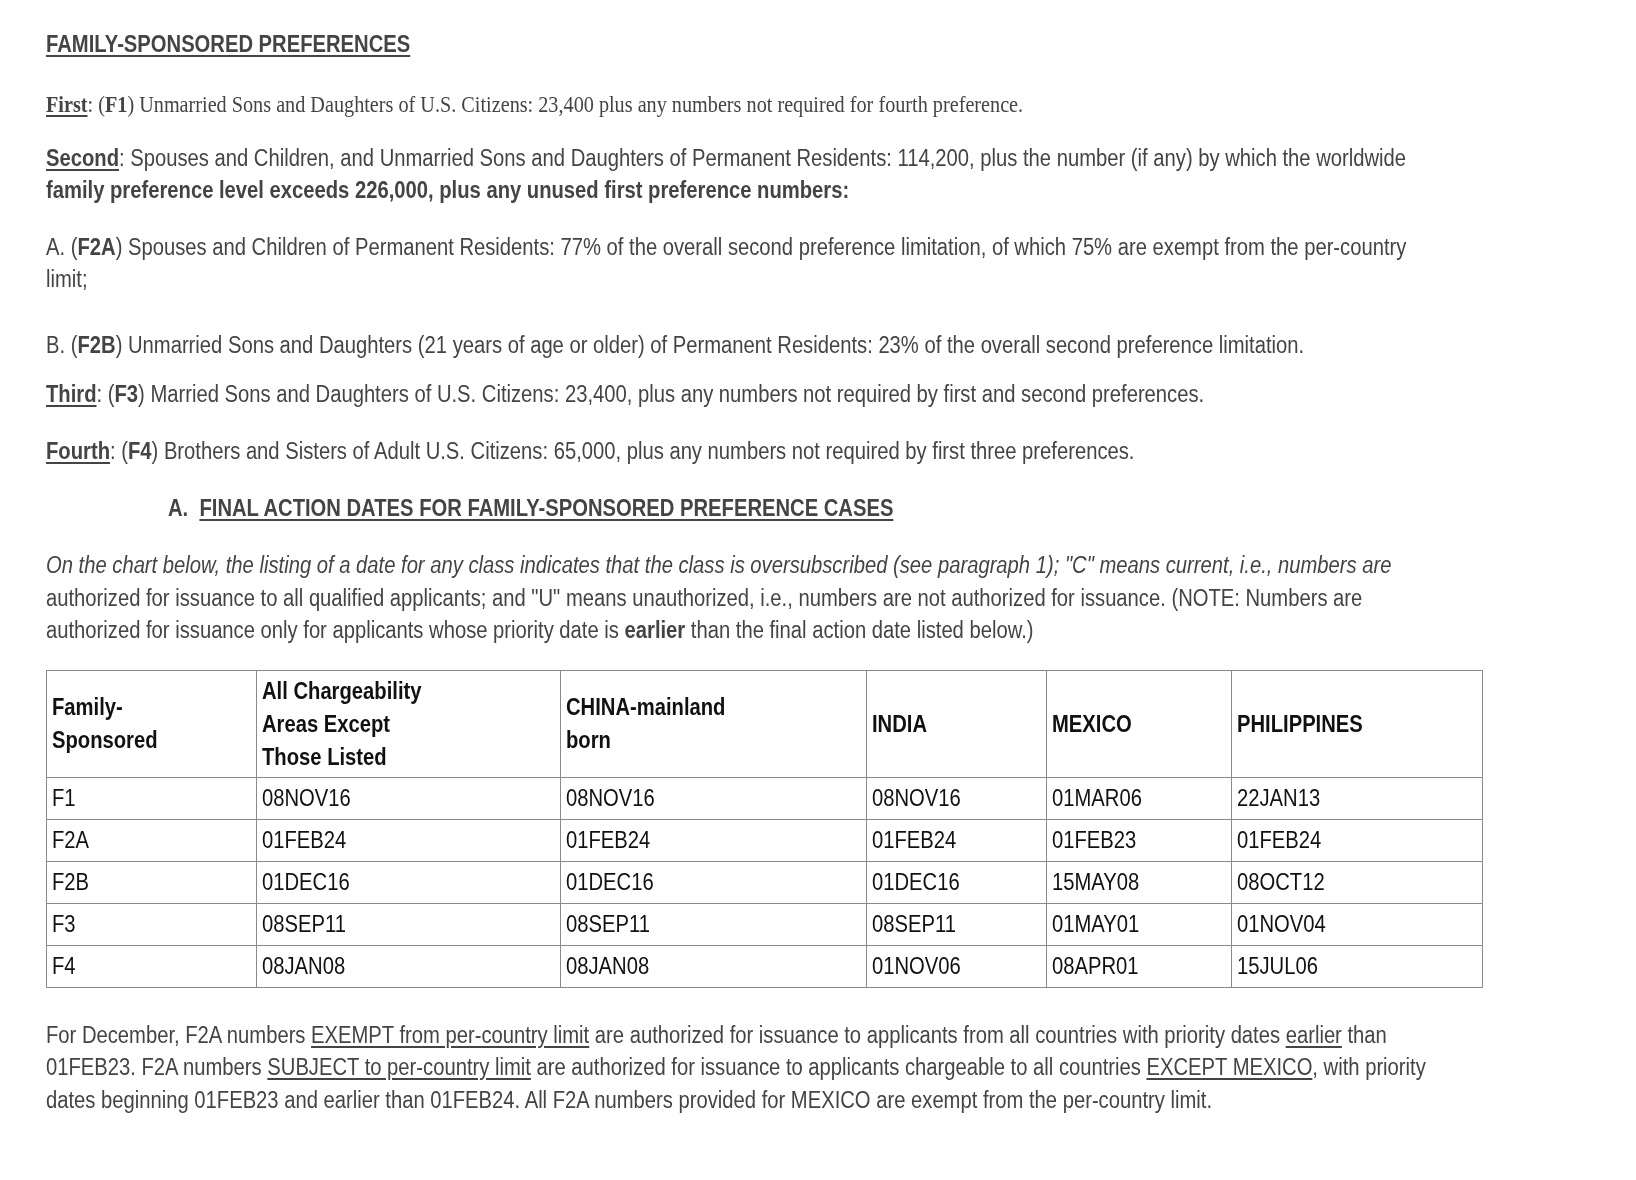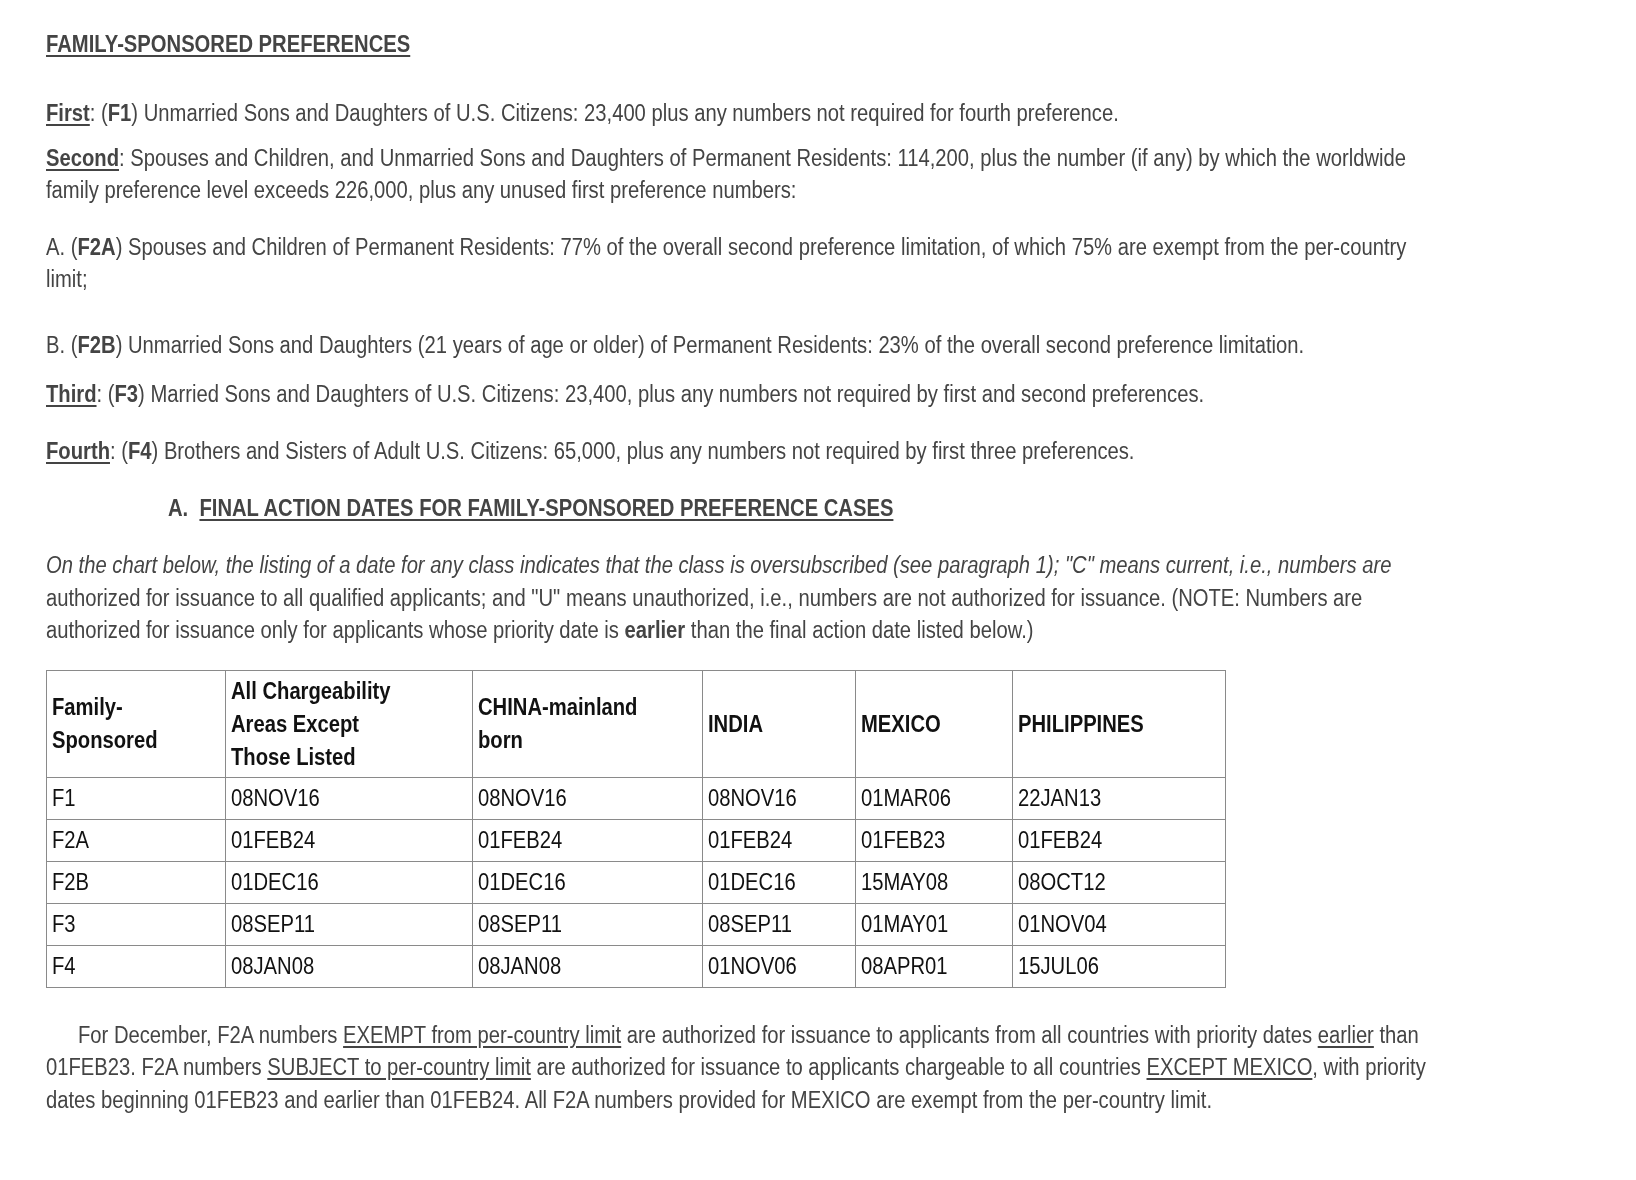--- a/index.html
+++ b/index.html
@@ -18,49 +18,49 @@
     position: absolute; left: 46px;
     font-size: 23.5px; line-height: 33px;
     white-space: nowrap;
   }
   .u { text-decoration: underline; text-underline-offset: 3px; }
   .b { font-weight: bold; }
   .hdr { color: #444444; }
   table.fad {
     position: absolute; left: 46px; top: 670px;
     border-collapse: collapse;
-    width: 1180px;
+    width: 1437px;
     font-size: 23.5px;
     color: #111111;
   }
   table.fad td, table.fad th {
     border: 1.5px solid #8a8a8a;
     padding: 0 0 0 5px;
     text-align: left; vertical-align: middle;
     overflow: hidden; white-space: nowrap;
   }
   table.fad th { height: 106px; font-weight: bold; line-height: 33px; }
   table.fad td { height: 41px; font-weight: normal; }
   .hwrap { display: inline-block; transform-origin: 0 50%; transform: scaleX(0.86); white-space: normal; }
 </style>
 </head>
 <body>
 
 <div class="line" style="top:28px;text-align:right;">
   <span class="cond b u hdr">FAMILY-SPONSORED PREFERENCES</span>
 </div>
 
-<div class="line" style="top:97px;">
+<div class="line" style="top:88px;font-family:Liberation Serif, serif;">
   <span class="cond"><span class="b u">First</span>: (<span class="b">F1</span>)<span> Unmarried Sons and Daughters of U.S. Citizens:  23,400 plus any numbers not required for fourth preference.</span></span>
 </div>
 
 <div class="line" style="top:142px;">
   <span class="cond"><span class="b u">Second</span><span>: Spouses and Children, and Unmarried Sons and Daughters of Permanent Residents:  114,200, plus the number (if any) by which the worldwide</span></span>
 </div>
-<div class="line" style="top:174px;">
+<div class="line" style="top:174px;font-weight:bold;">
   <span class="cond">family preference level exceeds 226,000, plus any unused first preference numbers:</span>
 </div>
 
 <div class="line" style="top:231px;">
   <span class="cond"><span>A. (</span><span class="b">F2A</span><span>) Spouses and Children of Permanent Residents:  77% of the overall second preference limitation, of which 75% are exempt from the per-country</span></span>
 </div>
 <div class="line" style="top:263px;">
   <span class="cond">limit;</span>
 </div>
 
@@ -146,21 +146,21 @@
         <td><span class="cond">F4</span></td>
         <td><span class="cond">08JAN08</span></td>
         <td><span class="cond">08JAN08</span></td>
         <td><span class="cond">01NOV06</span></td>
         <td><span class="cond">08APR01</span></td>
         <td><span class="cond">15JUL06</span></td>
       </tr>
     </tbody>
 </table>
 
-<div class="line" style="top:1019px;margin-left:32px;">
+<div class="line" style="top:1019px;">
   <span class="cond"><span>For December, F2A numbers </span><span class="u">EXEMPT from per-country limit</span><span> are authorized for issuance to applicants from all countries with priority dates </span><span class="u">earlier</span><span> than</span></span>
 </div>
 <div class="line" style="top:1051px;">
   <span class="cond"><span>01FEB23. F2A numbers </span><span class="u">SUBJECT to per-country limit</span><span> are authorized for issuance to applicants chargeable to all countries </span><span class="u">EXCEPT MEXICO</span><span>, with priority</span></span>
 </div>
 <div class="line" style="top:1084px;text-align:center;">
   <span class="cond">dates beginning 01FEB23 and earlier than 01FEB24. All F2A numbers provided for MEXICO are exempt from the per-country limit.</span>
 </div>
 
 </body></html>

